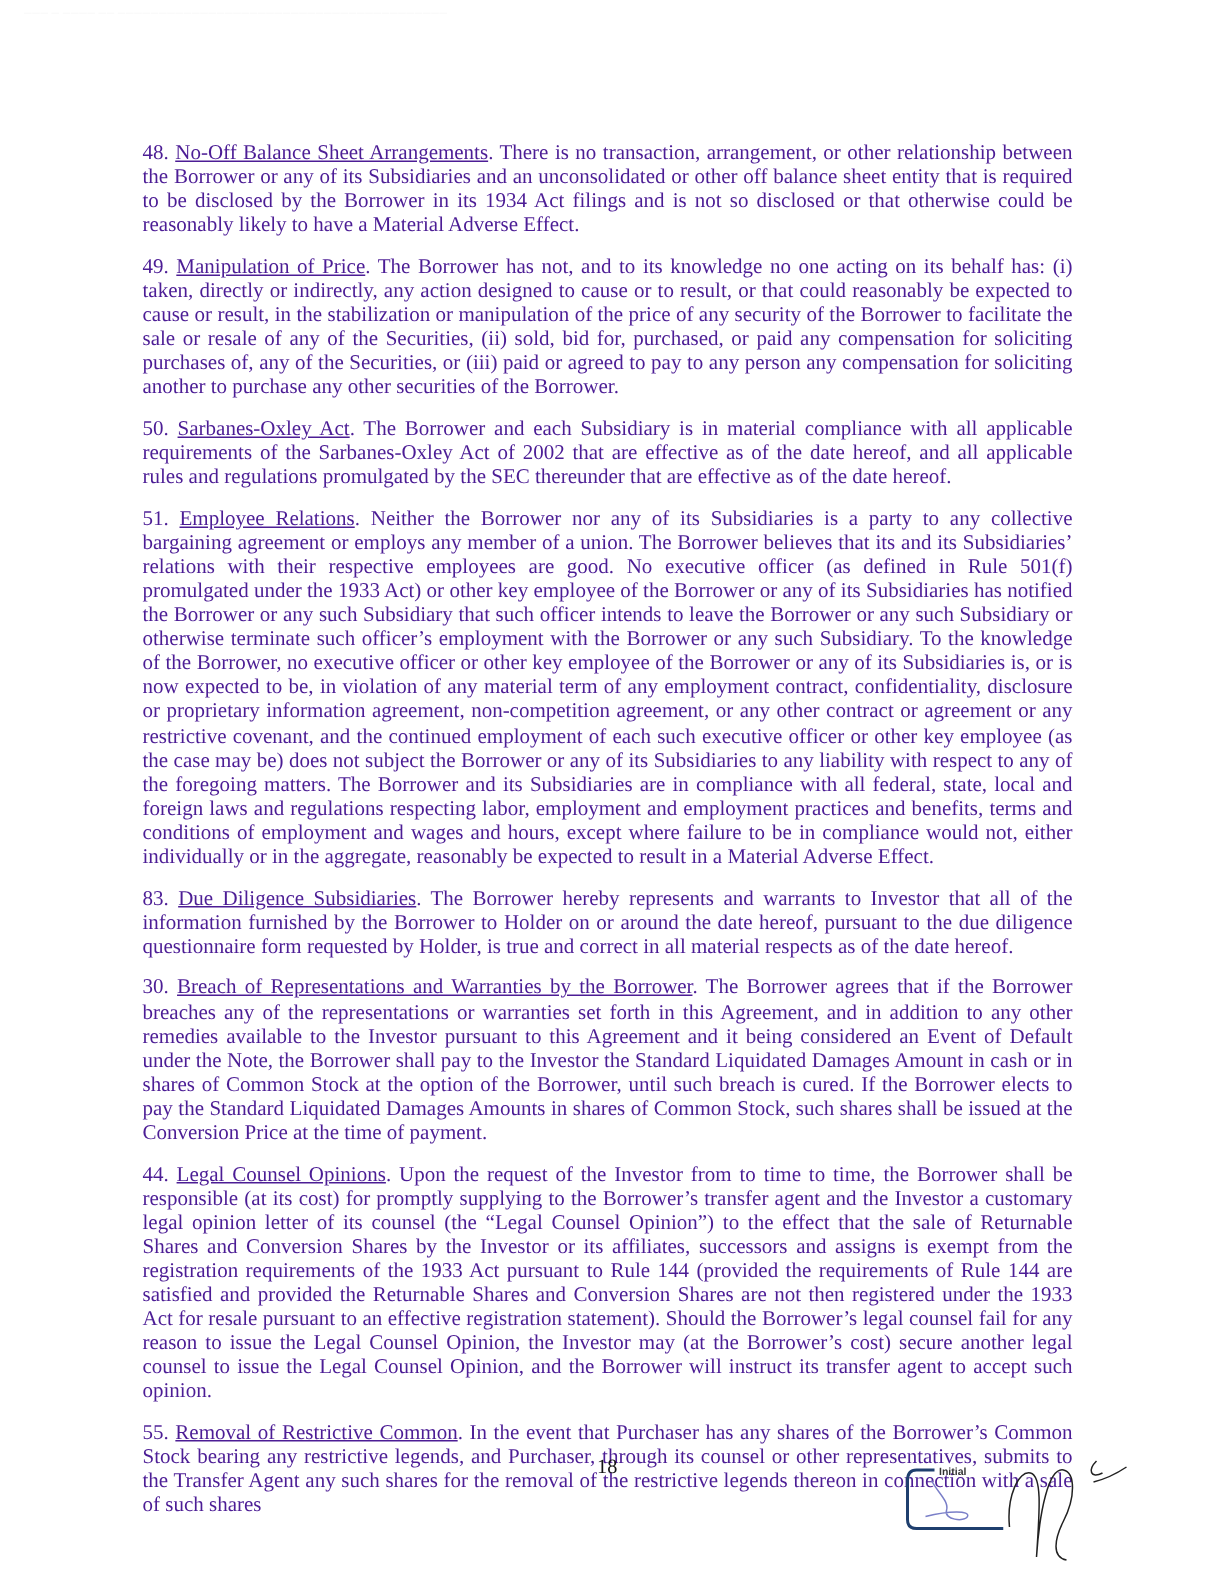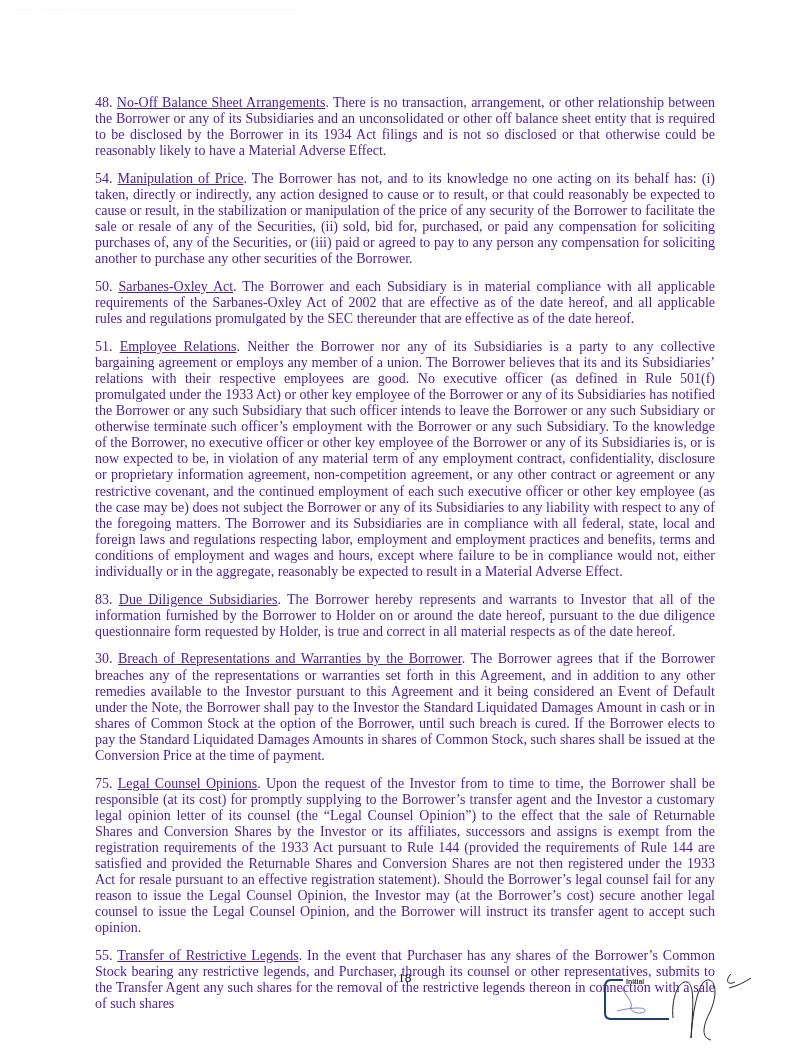--- a/index.html
+++ b/index.html
@@ -20,46 +20,46 @@
 
 <div class="page">
   <div class="header-faint">———  —  ————  ——  ————————————————————————————————————————</div>
 
   <div class="body">
     <p class="para">
       <span class="num">48.</span>
       <span class="heading">No-Off Balance Sheet Arrangements</span><span>. There is no transaction, arrangement, or other relationship between the Borrower or any of its Subsidiaries and an unconsolidated or other off balance sheet entity that is required to be disclosed by the Borrower in its 1934 Act filings and is not so disclosed or that otherwise could be reasonably likely to have a Material Adverse Effect.</span>
     </p>
     <p class="para">
-      <span class="num">54.</span>
+      <span class="num">49.</span>
       <span class="heading">Manipulation of Price</span><span>. The Borrower has not, and to its knowledge no one acting on its behalf has: (i) taken, directly or indirectly, any action designed to cause or to result, or that could reasonably be expected to cause or result, in the stabilization or manipulation of the price of any security of the Borrower to facilitate the sale or resale of any of the Securities, (ii) sold, bid for, purchased, or paid any compensation for soliciting purchases of, any of the Securities, or (iii) paid or agreed to pay to any person any compensation for soliciting another to purchase any other securities of the Borrower.</span>
     </p>
     <p class="para">
       <span class="num">50.</span>
       <span class="heading">Sarbanes-Oxley Act</span><span>. The Borrower and each Subsidiary is in material compliance with all applicable requirements of the Sarbanes-Oxley Act of 2002 that are effective as of the date hereof, and all applicable rules and regulations promulgated by the SEC thereunder that are effective as of the date hereof.</span>
     </p>
     <p class="para">
       <span class="num">51.</span>
       <span class="heading">Employee Relations</span><span>. Neither the Borrower nor any of its Subsidiaries is a party to any collective bargaining agreement or employs any member of a union. The Borrower believes that its and its Subsidiaries’ relations with their respective employees are good. No executive officer (as defined in Rule 501(f) promulgated under the 1933 Act) or other key employee of the Borrower or any of its Subsidiaries has notified the Borrower or any such Subsidiary that such officer intends to leave the Borrower or any such Subsidiary or otherwise terminate such officer’s employment with the Borrower or any such Subsidiary. To the knowledge of the Borrower, no executive officer or other key employee of the Borrower or any of its Subsidiaries is, or is now expected to be, in violation of any material term of any employment contract, confidentiality, disclosure or proprietary information agreement, non-competition agreement, or any other contract or agreement or any restrictive covenant, and the continued employment of each such executive officer or other key employee (as the case may be) does not subject the Borrower or any of its Subsidiaries to any liability with respect to any of the foregoing matters. The Borrower and its Subsidiaries are in compliance with all federal, state, local and foreign laws and regulations respecting labor, employment and employment practices and benefits, terms and conditions of employment and wages and hours, except where failure to be in compliance would not, either individually or in the aggregate, reasonably be expected to result in a Material Adverse Effect.</span>
     </p>
     <p class="para">
       <span class="num">83.</span>
       <span class="heading">Due Diligence Subsidiaries</span><span>. The Borrower hereby represents and warrants to Investor that all of the information furnished by the Borrower to Holder on or around the date hereof, pursuant to the due diligence questionnaire form requested by Holder, is true and correct in all material respects as of the date hereof.</span>
     </p>
     <p class="para">
       <span class="num">30.</span>
       <span class="heading">Breach of Representations and Warranties by the Borrower</span><span>. The Borrower agrees that if the Borrower breaches any of the representations or warranties set forth in this Agreement, and in addition to any other remedies available to the Investor pursuant to this Agreement and it being considered an Event of Default under the Note, the Borrower shall pay to the Investor the Standard Liquidated Damages Amount in cash or in shares of Common Stock at the option of the Borrower, until such breach is cured. If the Borrower elects to pay the Standard Liquidated Damages Amounts in shares of Common Stock, such shares shall be issued at the Conversion Price at the time of payment.</span>
     </p>
     <p class="para">
-      <span class="num">75.</span>
+      <span class="num">44.</span>
       <span class="heading">Legal Counsel Opinions</span><span>. Upon the request of the Investor from to time to time, the Borrower shall be responsible (at its cost) for promptly supplying to the Borrower’s transfer agent and the Investor a customary legal opinion letter of its counsel (the “Legal Counsel Opinion”) to the effect that the sale of Returnable Shares and Conversion Shares by the Investor or its affiliates, successors and assigns is exempt from the registration requirements of the 1933 Act pursuant to Rule 144 (provided the requirements of Rule 144 are satisfied and provided the Returnable Shares and Conversion Shares are not then registered under the 1933 Act for resale pursuant to an effective registration statement). Should the Borrower’s legal counsel fail for any reason to issue the Legal Counsel Opinion, the Investor may (at the Borrower’s cost) secure another legal counsel to issue the Legal Counsel Opinion, and the Borrower will instruct its transfer agent to accept such opinion.</span>
     </p>
     <p class="para">
       <span class="num">55.</span>
-      <span class="heading">Transfer of Restrictive Legends</span><span>. In the event that Purchaser has any shares of the Borrower’s Common Stock bearing any restrictive legends, and Purchaser, through its counsel or other representatives, submits to the Transfer Agent any such shares for the removal of the restrictive legends thereon in connection with a sale of such shares</span>
+      <span class="heading">Removal of Restrictive Common</span><span>. In the event that Purchaser has any shares of the Borrower’s Common Stock bearing any restrictive legends, and Purchaser, through its counsel or other representatives, submits to the Transfer Agent any such shares for the removal of the restrictive legends thereon in connection with a sale of such shares</span>
     </p>
   </div>
 
   <div class="page-number">18</div>
 
   <svg class="initial-box" viewBox="0 0 66 44">
     <path d="M20 3 H8 Q2 3 2 10 V36 Q2 42 8 42 H66" fill="none" stroke="#1f3f6e" stroke-width="2"></path>
     <path d="M18 10 C22 18, 30 24, 28 30 C26 36, 40 38, 42 34 C44 30, 30 30, 14 34" fill="none" stroke="#7a7fc8" stroke-width="1"></path>
   </svg>
   <div class="initial-label">Initial</div>

